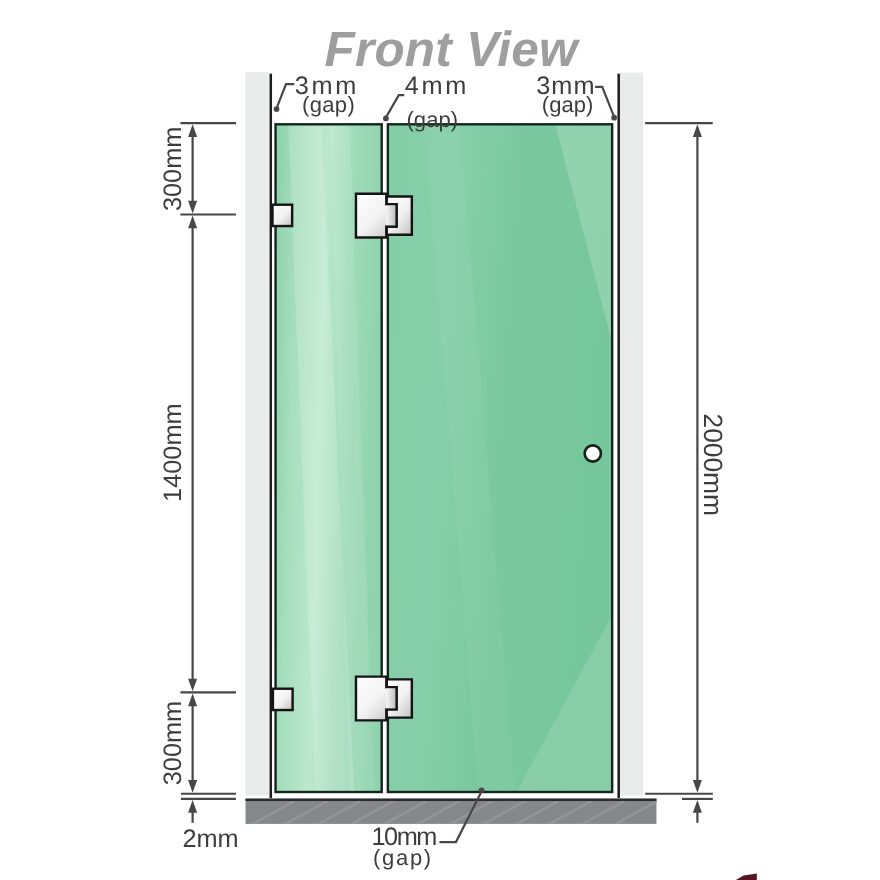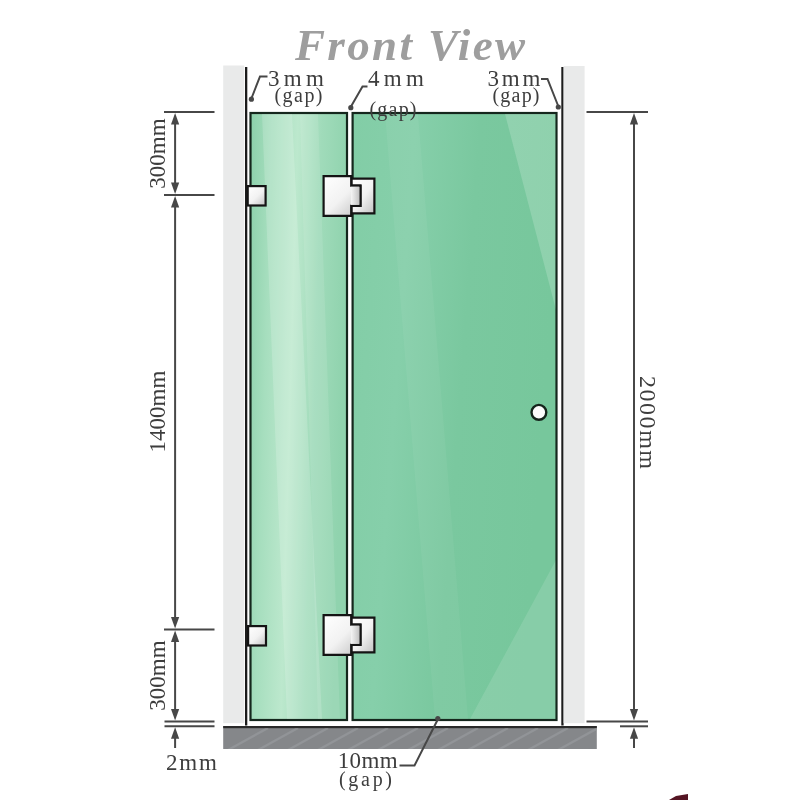--- a/index.html
+++ b/index.html
@@ -1,16 +1,16 @@
 <!DOCTYPE html>
 <html><head>
 <meta charset="utf-8">
 <style>
   html,body{margin:0;padding:0;background:#ffffff;}
-  .wrap{width:800px;height:800px;position:relative;font-family:Liberation Serif, serif;}
+  .wrap{width:800px;height:800px;position:relative;font-family:Liberation Sans, sans-serif;}
   svg{display:block;}
 </style>
 </head>
 <body>
 <div class="wrap">
 <svg width="800" height="800" viewBox="0 0 800 800" xmlns="http://www.w3.org/2000/svg">
   <defs>
     <linearGradient id="g1" x1="0" y1="0" x2="1" y2="0.18">
       <stop offset="0" stop-color="#8bd0aa"></stop>
       <stop offset="0.22" stop-color="#a6debe"></stop>

